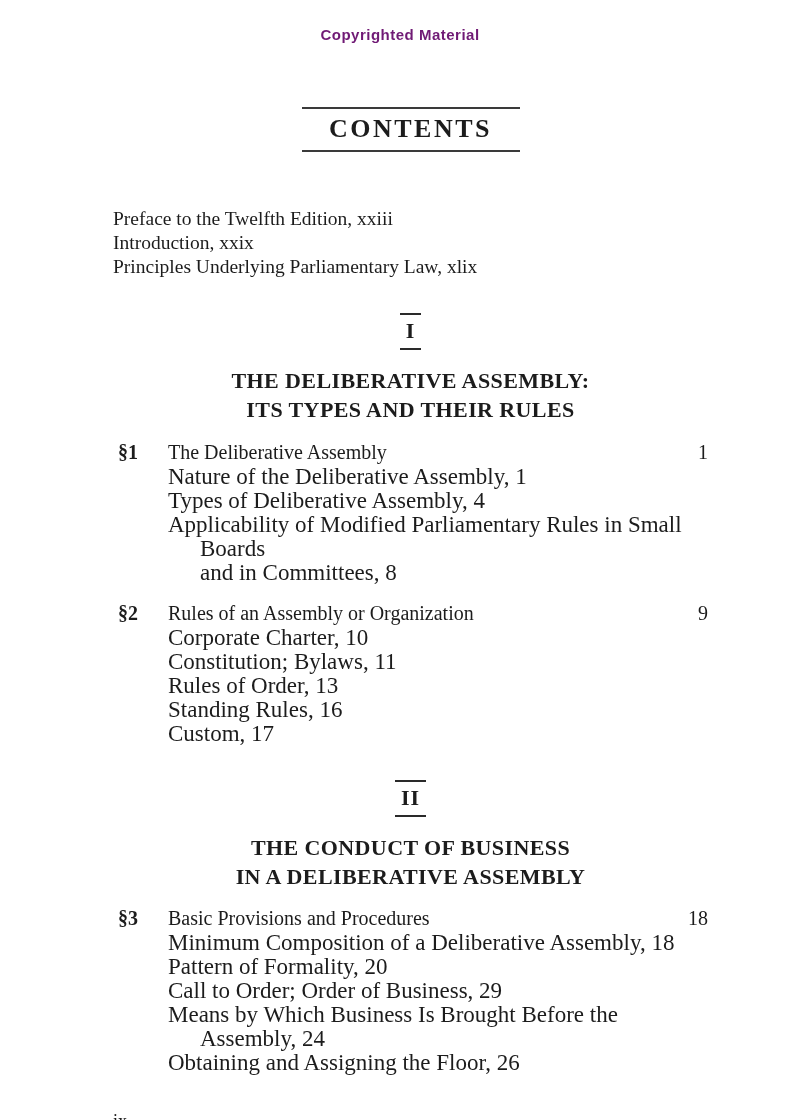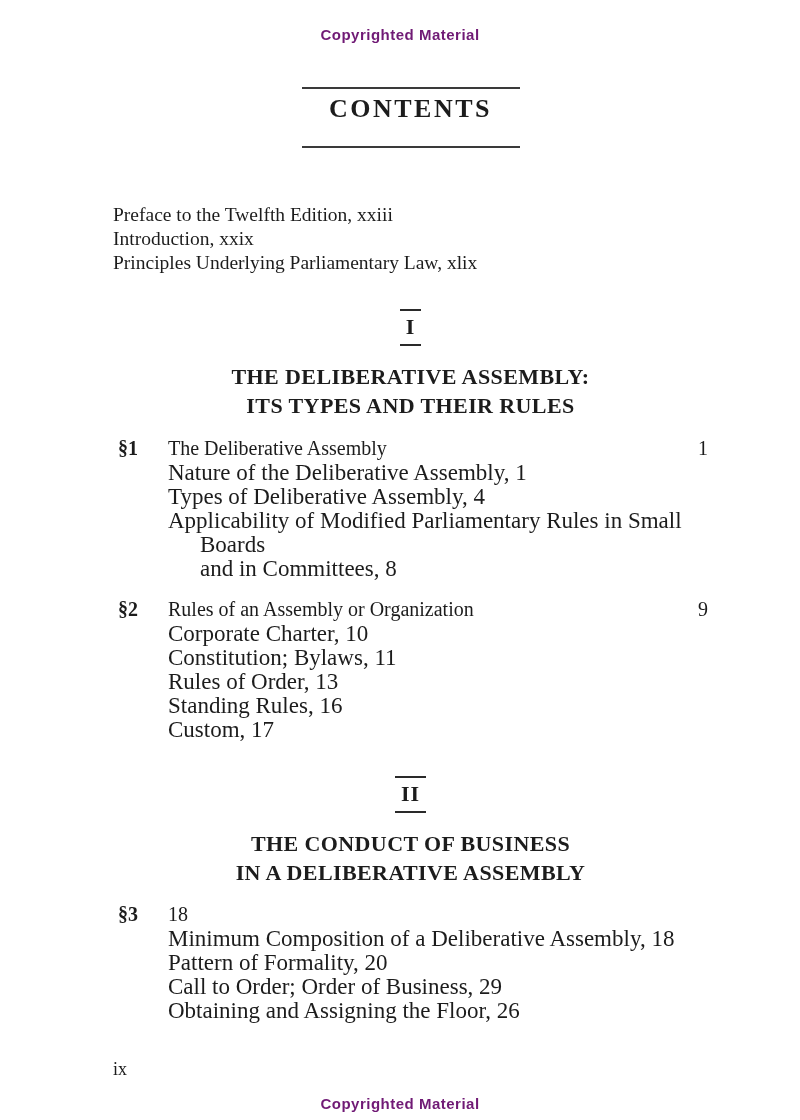--- a/index.html
+++ b/index.html
@@ -22,24 +22,24 @@
     color: #701a75;
   }
   .copyright.top { padding-top: 27px; }
   .copyright.bottom { margin-top: 17px; }
 
   
   .text-col { margin-left: 113px; width: 595px; }
 
   .contents-box {
     width: 218px;
-    margin: 44px auto 0;
+    margin: 64px auto 0;
     border-top: 2px solid #3a3a3a;
     border-bottom: 2px solid #3a3a3a;
-    padding: 5px 0 22px;
+    padding: 5px 0 6px;
     text-align: center;
     font-weight: bold;
     font-size: 26px;
     line-height: 30px;
     letter-spacing: 2.5px;
   }
 
   .front-matter { margin-top: 55px; }
   .fm-line { font-size: 19.5px; line-height: 24px; }
 
@@ -141,25 +141,27 @@
       <span class="numeral-box">II</span>
       <div class="part-title">
         <div>THE CONDUCT OF BUSINESS</div>
         <div>IN A DELIBERATIVE ASSEMBLY</div>
       </div>
     </div>
 
     <div class="section s3">
       <div class="sec-row">
         <span class="sec-num">§3</span>
+        <span class="sec-title">Basic Provisions and Procedures</span>
         <span class="sec-page">18</span>
       </div>
       <div class="sub">Minimum Composition of a Deliberative Assembly, 18</div>
       <div class="sub">Pattern of Formality, 20</div>
       <div class="sub">Call to Order; Order of Business, 29</div>
+      <div class="sub">Means by Which Business Is Brought Before the Assembly, 24</div>
       <div class="sub">Obtaining and Assigning the Floor, 26</div>
     </div>
 
     <div class="folio">ix</div>
   </div>
 
   <div class="copyright bottom">Copyrighted Material</div>
 
 </div>
 

